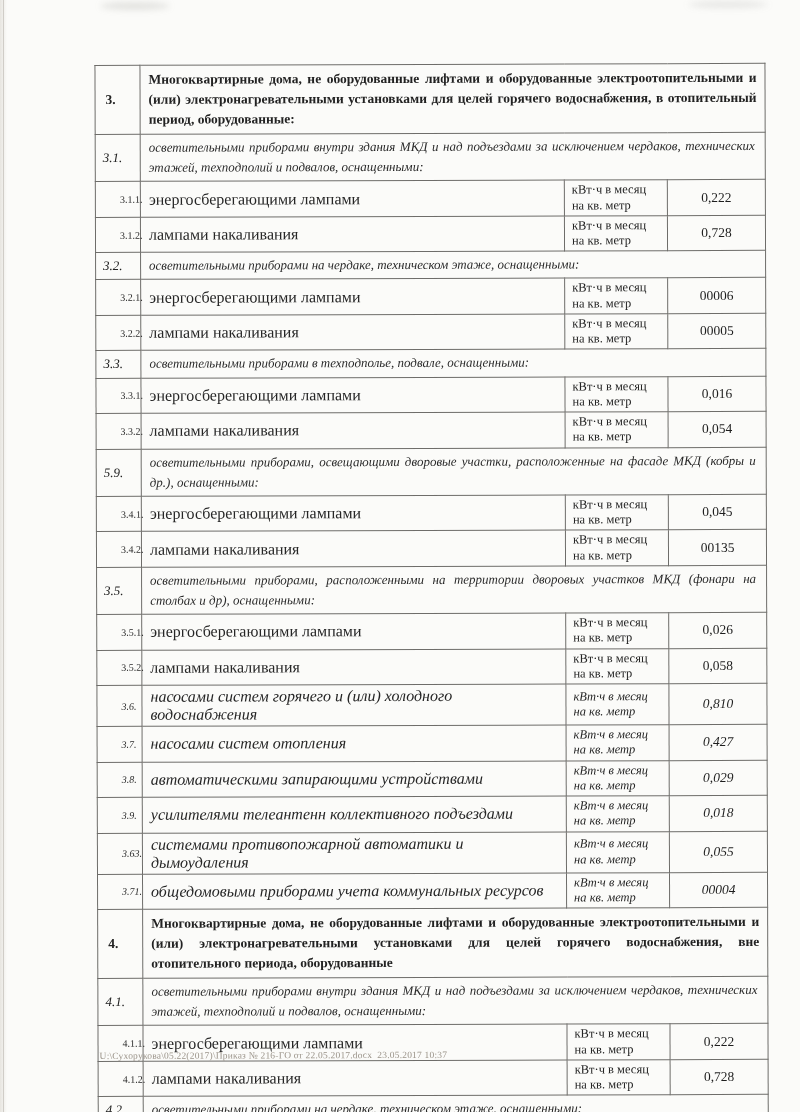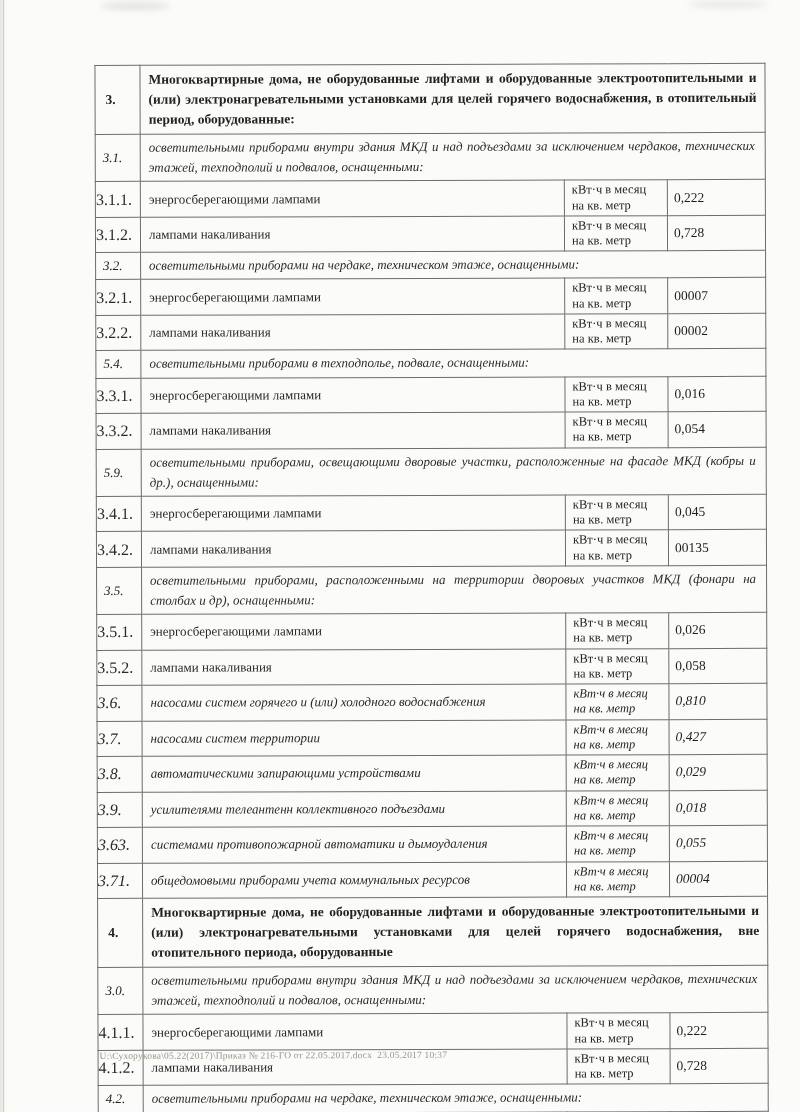--- a/index.html
+++ b/index.html
@@ -44,24 +44,24 @@
   }
   
   tr.section td{font-style:italic;}
   tr.section td.num{font-size:13px;padding-left:7px;margin-left:20px;}
   tr.section td.wide{
     font-size:13px;line-height:1.55;text-align:justify;
     padding:3px 10px 3px 8px;color:#2a2a2a;
   }
   
   tr.item td{height:30px;}
-  tr.item td.num{font-size:16px;padding-left:0;color:#2a2a2a;}
-  tr.item td.desc{font-size:13px;padding-left:8px;color:#262626;}
+  tr.item td.num{font-size:10px;padding-left:24px;color:#2a2a2a;}
+  tr.item td.desc{font-size:16px;padding-left:8px;color:#262626;}
   tr.item td.unit{font-size:12.5px;line-height:1.22;padding:2px 4px 2px 7px;color:#242424;}
-  tr.item td.val{font-size:13.5px;color:#1e1e1e;}
+  tr.item td.val{font-size:13.5px;text-align:center;color:#1e1e1e;}
   tr.item.it td{font-style:italic;}
 
   .footer{
     position:absolute;left:98px;top:1050px;
     font-size:9.5px;letter-spacing:.2px;color:#9b948a;white-space:pre;
   }
 </style>
 </head>
 <body>
 
@@ -109,33 +109,33 @@
           <td class="num">3.2.</td>
           <td class="wide" colspan="3">осветительными приборами на чердаке, техническом этаже, оснащенными:</td>
         </tr>
         <tr class="item">
           <td class="num">3.2.1.</td>
           <td class="desc">энергосберегающими лампами</td>
           <td class="unit">
             <div>кВт·ч в месяц</div>
             <div>на кв. метр</div>
           </td>
-          <td class="val">00007</td>
+          <td class="val">00006</td>
         </tr>
         <tr class="item">
           <td class="num">3.2.2.</td>
           <td class="desc">лампами накаливания</td>
           <td class="unit">
             <div>кВт·ч в месяц</div>
             <div>на кв. метр</div>
           </td>
-          <td class="val">00002</td>
-        </tr>
-        <tr class="section">
-          <td class="num">5.4.</td>
+          <td class="val">00005</td>
+        </tr>
+        <tr class="section">
+          <td class="num">3.3.</td>
           <td class="wide" colspan="3">осветительными приборами в техподполье, подвале, оснащенными:</td>
         </tr>
         <tr class="item">
           <td class="num">3.3.1.</td>
           <td class="desc">энергосберегающими лампами</td>
           <td class="unit">
             <div>кВт·ч в месяц</div>
             <div>на кв. метр</div>
           </td>
           <td class="val">0,016</td>
@@ -197,21 +197,21 @@
           <td class="num">3.6.</td>
           <td class="desc">насосами систем горячего и (или) холодного водоснабжения</td>
           <td class="unit">
             <div>кВт·ч в месяц</div>
             <div>на кв. метр</div>
           </td>
           <td class="val">0,810</td>
         </tr>
         <tr class="item it">
           <td class="num">3.7.</td>
-          <td class="desc">насосами систем территории</td>
+          <td class="desc">насосами систем отопления</td>
           <td class="unit">
             <div>кВт·ч в месяц</div>
             <div>на кв. метр</div>
           </td>
           <td class="val">0,427</td>
         </tr>
         <tr class="item it">
           <td class="num">3.8.</td>
           <td class="desc">автоматическими запирающими устройствами</td>
           <td class="unit">
@@ -245,21 +245,21 @@
             <div>кВт·ч в месяц</div>
             <div>на кв. метр</div>
           </td>
           <td class="val">00004</td>
         </tr>
         <tr class="group">
           <td class="num">4.</td>
           <td class="wide" colspan="3">Многоквартирные дома, не оборудованные лифтами и оборудованные электроотопительными и (или) электронагревательными установками для целей горячего водоснабжения, вне отопительного периода, оборудованные</td>
         </tr>
         <tr class="section">
-          <td class="num">3.0.</td>
+          <td class="num">4.1.</td>
           <td class="wide" colspan="3">осветительными приборами внутри здания МКД и над подъездами за исключением чердаков, технических этажей, техподполий и подвалов, оснащенными:</td>
         </tr>
         <tr class="item">
           <td class="num">4.1.1.</td>
           <td class="desc">энергосберегающими лампами</td>
           <td class="unit">
             <div>кВт·ч в месяц</div>
             <div>на кв. метр</div>
           </td>
           <td class="val">0,222</td>

